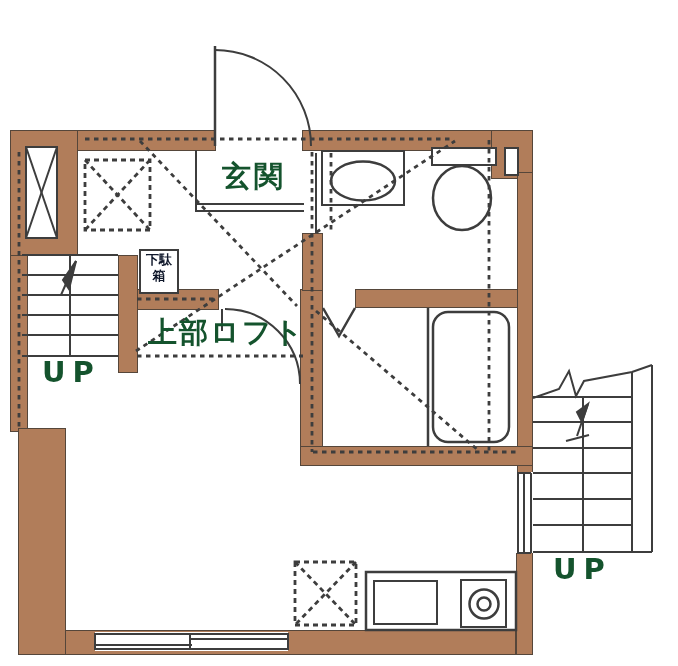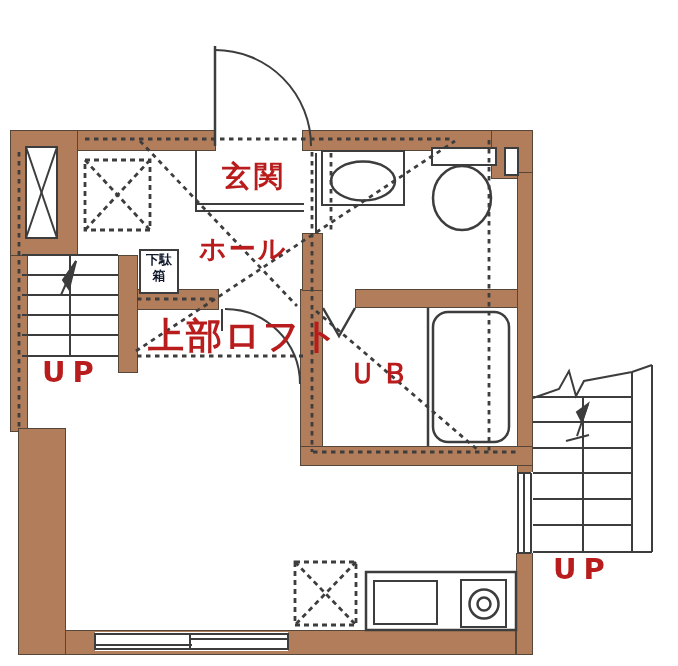--- a/index.html
+++ b/index.html
@@ -6,21 +6,21 @@
   #canvas{
     position:relative;width:678px;height:666px;background:#ffffff;
     font-family:"DejaVu Sans","Liberation Sans",sans-serif;overflow:hidden;
   }
   .wall{
     position:absolute;background:#b17d5a;border:1.5px solid #55463a;
     box-sizing:border-box;
   }
   .whitebox{position:absolute;background:#ffffff;box-sizing:border-box;}
   .label{
-    position:absolute;color:#b91c1c;font-weight:600;white-space:nowrap;
+    position:absolute;color:#14532d;font-weight:600;white-space:nowrap;
     line-height:1;
   }
   .svglayer{position:absolute;left:0;top:0;pointer-events:none;}
   #getabako-box{
     position:absolute;left:139px;top:249px;width:40px;height:45px;
     background:#fff;border:2px solid #3d3d3d;box-sizing:border-box;
     color:#0f172a;font-size:13px;line-height:1.2;font-weight:600;
     text-align:center;white-space:normal;padding-top:1px;
   }
 </style>
@@ -171,26 +171,24 @@
         <line x1="313" y1="452" x2="517" y2="452"></line>
         <line x1="140" y1="141" x2="297" y2="306"></line>
         <line x1="136" y1="351" x2="455" y2="141"></line>
         <line x1="316" y1="311" x2="479" y2="451"></line>
       </g>
     </g>
   </svg>
 
   <div class="label" style="left:222px;top:162px;font-size:29px;letter-spacing:3px;">玄関</div>
 
-  <div class="label" style="left:199px;top:235px;font-size:27px;letter-spacing:2px;">ホール</div>
 
 
-  <div class="label" style="left:148px;top:318px;font-size:36px;letter-spacing:2px;">上部ロフト</div>
+  <div class="label" style="left:148px;top:318px;font-size:29px;letter-spacing:2px;">上部ロフト</div>
 
-  <div class="label" style="left:348px;top:359px;font-size:29px;letter-spacing:4px;">ＵＢ</div>
 
 
   <div class="label" style="left:42px;top:358px;font-size:29px;letter-spacing:7px;">UP</div>
 
   <div class="label" style="left:553px;top:555px;font-size:29px;letter-spacing:7px;">UP</div>
 
   <div id="getabako-box">下駄箱</div>
 
 </div>
 

